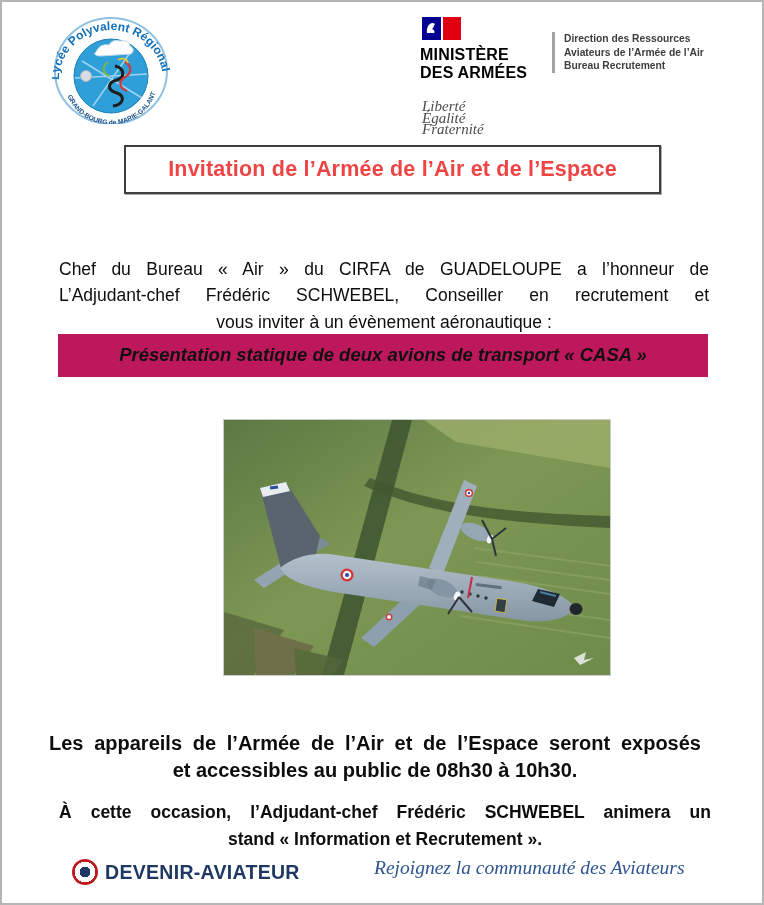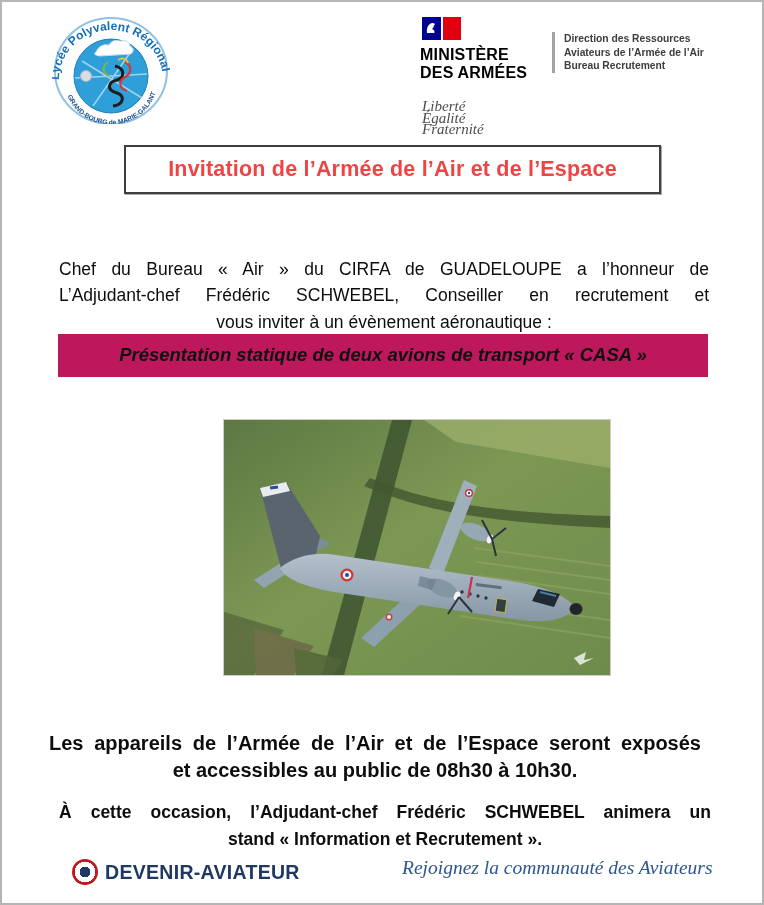--- a/index.html
+++ b/index.html
@@ -39,21 +39,21 @@
   .photo { position:absolute; left:222px; top:418px; width:386px; height:255px; outline:1px solid #cccccc; }
   
   .footer-brand { position:absolute; left:70px; top:857px; display:flex; align-items:center; gap:7px; }
   .cockade {
     width:26px; height:26px; border-radius:50%;
     background:radial-gradient(circle at 50% 50%, #1f3864 0 29%, #ffffff 29% 56%, #c0181f 56% 100%);
   }
   .brand-text { font-size:19.5px; font-weight:bold; color:#203864; letter-spacing:.3px; }
   .tagline {
     position:absolute; left:372px; top:855px; font-family:"Liberation Serif", serif;
-    font-style:italic; font-size:19.5px; color:#2e5491;margin-left:28px;
+    font-style:italic; font-size:19.5px; color:#2e5491;
   }
 </style>
 </head>
 <body>
 
 <div class="frame">
 
   <svg class="school-logo" viewBox="0 0 118 110">
     <ellipse cx="59" cy="57" rx="56" ry="53" fill="#ffffff" stroke="#8fc1e3" stroke-width="2"></ellipse>
     <circle cx="59" cy="62" r="37" fill="#2e9fd9" stroke="#1c7fb5" stroke-width="1"></circle>

